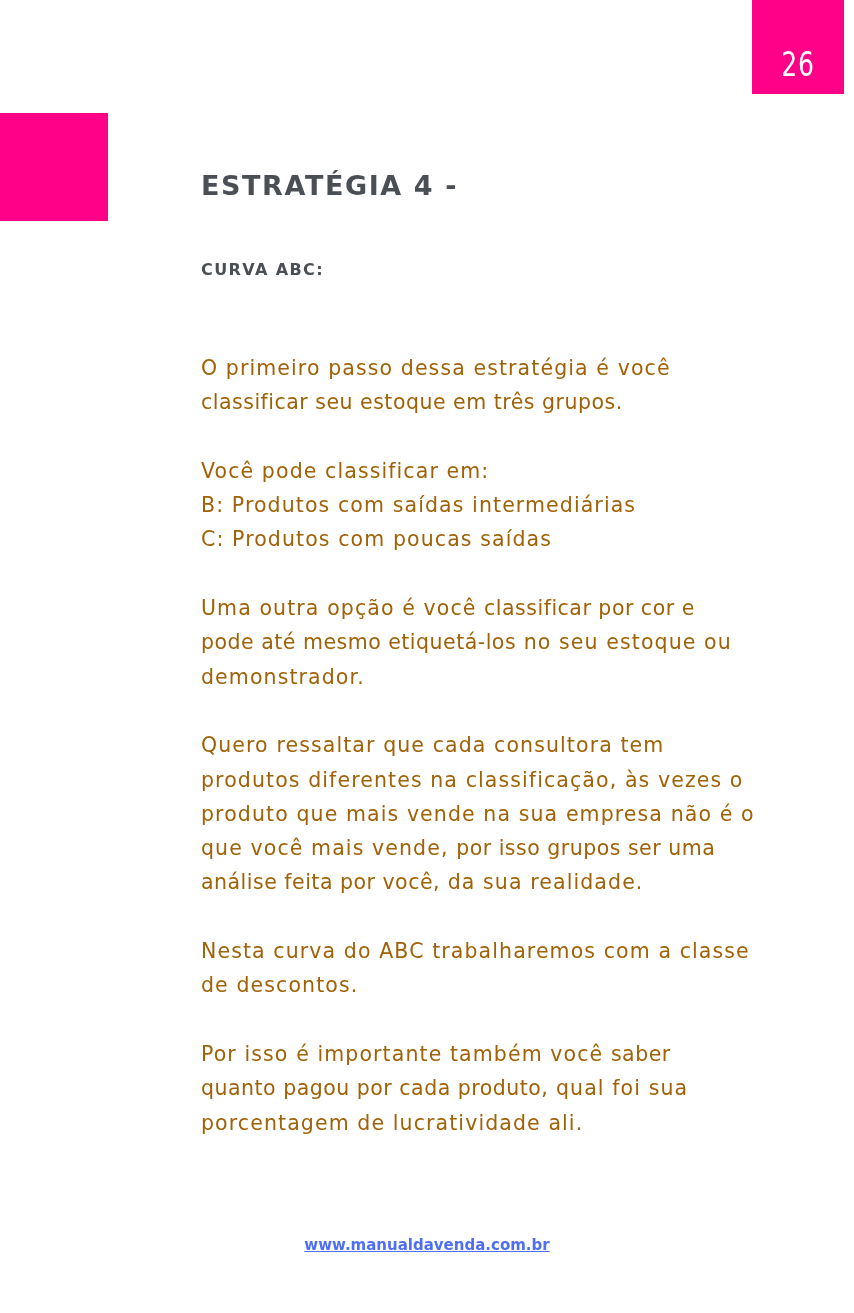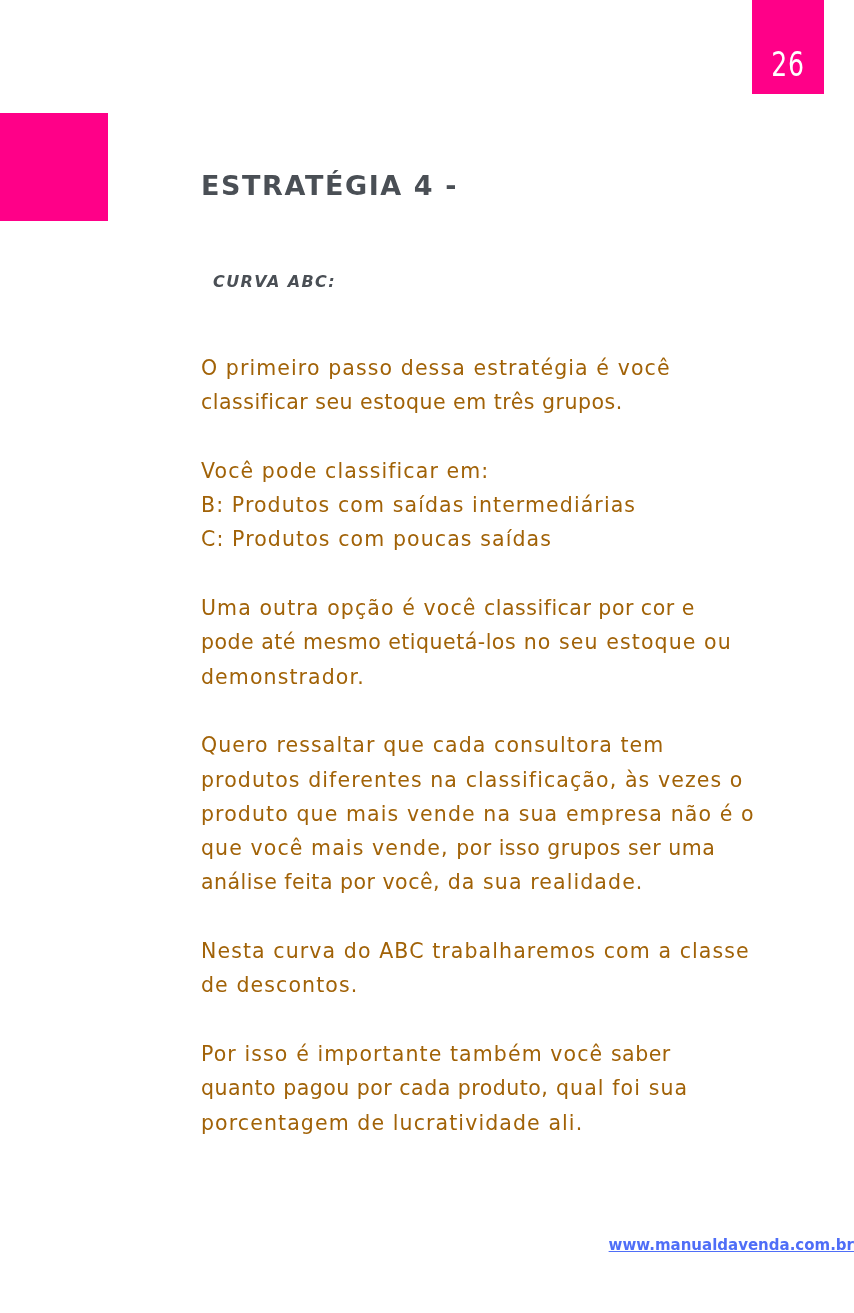--- a/index.html
+++ b/index.html
@@ -3,55 +3,56 @@
 <meta charset="utf-8">
 <style>
   html, body { margin: 0; padding: 0; }
   body {
     width: 854px; height: 1313px; position: relative; overflow: hidden;
     background: #ffffff;
     font-family: "DejaVu Sans", sans-serif;
     color: #4a4f55;
   }
   .page-badge {
-    position: absolute; left: 752px; top: 0; width: 72px; height: 94px;
+    position: absolute; left: 752px; top: 0; width: 56px; height: 94px;
     background: #ff0088;
+    padding-left: 36px;
   }
   .page-number {
     position: absolute; left: 0; right: 0; bottom: 12px;
     text-align: center; color: #ffffff;
     font-family: "DejaVu Sans Condensed", "DejaVu Sans", sans-serif;
     font-stretch: condensed;
     font-size: 34px; line-height: 36px; letter-spacing: 1px;
     transform: scaleX(0.82);
   }
   .accent-block {
     position: absolute; left: 0; top: 113px; width: 108px; height: 108px;
     background: #ff0088;
   }
   .title {
     position: absolute; left: 201px; top: 168px; margin: 0;
     font-size: 27px; line-height: 36px; font-weight: bold;
     letter-spacing: 1.6px; color: #4a4f55;
   }
   .subtitle {
-    position: absolute; left: 201px; top: 258px; margin: 12px;
-    font-size: 16px; line-height: 24px; font-weight: bold; font-style: italic;
+    position: absolute; left: 201px; top: 258px; margin: 0;
+    font-size: 16px; line-height: 24px; font-weight: bold; 
     letter-spacing: 1.4px; color: #4a4f55;
   }
   .body {
     position: absolute; left: 201px; top: 351px; width: 600px;
     font-size: 20.5px; line-height: 34.3px; letter-spacing: 1.1px;
     color: #a16207;
   }
   .body p { margin: 0 0 34.3px 0; }
   .body b { font-weight: normal; letter-spacing: 0.5px; }
   .line { display: block; white-space: nowrap; }
   .footer-link {
-    position: absolute; left: 0; right: 0; top: 1236px; text-align: right;
+    position: absolute; left: 0; right: 0; top: 1236px; text-align: center;
     font-size: 15px; font-weight: bold; color: #4f6ef7;
     text-decoration: underline;
   }
 </style>
 </head>
 <body>
 
 <div class="page-badge">
   <div class="page-number">26</div>
 </div>

